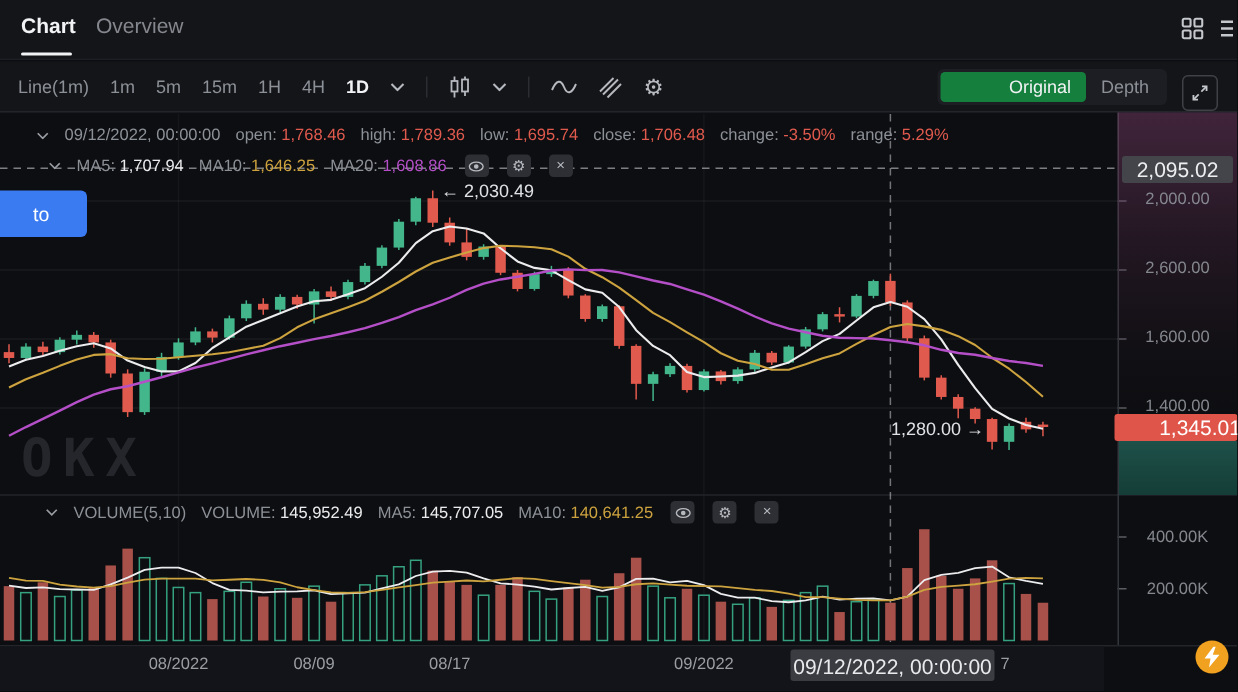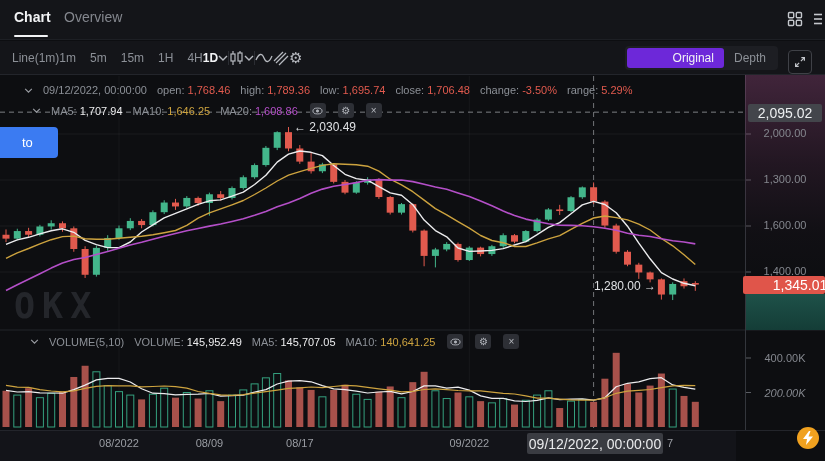--- a/index.html
+++ b/index.html
@@ -9,28 +9,28 @@
 
   
   .topbar{position:absolute;left:0;top:0;width:825px;height:40px;background:#141519;border-bottom:1px solid #1d1f24;}
   .tab{position:absolute;top:9px;font-size:14px;cursor:pointer;}
   .tab.active{color:#f2f3f5;font-weight:bold;}
   .tab.inactive{color:#84878e;}
   .tab-underline{position:absolute;left:14px;top:35px;width:34px;height:2px;background:#f2f3f5;border-radius:1px;}
 
   
   .toolbar{position:absolute;left:0;top:41px;width:825px;height:34px;background:#141519;border-bottom:1px solid #23252b;}
-  .tb-left{position:absolute;left:12px;top:0;height:34px;display:flex;align-items:center;}
+  .tb-left{position:absolute;left:12px;top:0;height:34px;display:flex;align-items:center;gap:14px;}
   .tb-item{color:#8c9097;font-size:12px;cursor:pointer;white-space:nowrap;}
   .tb-item.active{color:#f2f3f5;font-weight:bold;}
   .tb-sep{width:1px;height:14px;background:#2b2d33;}
   .tb-icon{display:flex;align-items:center;justify-content:center;color:#b6b9bf;cursor:pointer;}
   .seg-wrap{position:absolute;right:47px;top:5px;height:24px;background:#1d1e23;border-radius:4px;display:flex;align-items:center;padding:2px;}
   .seg{font-size:12px;color:#8c9097;padding:3px 10px;border-radius:3px;cursor:pointer;white-space:nowrap;}
-  .seg.active{background:#6d28d9;color:#f2f3f5;padding-left:46px;}
+  .seg.active{background:#15803d;color:#f2f3f5;padding-left:46px;}
   .expand-btn{position:absolute;right:13px;top:50px;width:24px;height:24px;border:1px solid #3f4147;border-radius:4px;display:flex;align-items:center;justify-content:center;cursor:pointer;}
 
   
   .inforow{position:absolute;display:flex;align-items:center;gap:10px;font-size:11px;z-index:3;white-space:nowrap;}
   .lbl{color:#8c9097;}
   .val-red{color:#e15a4e;}
   .chip{width:16px;height:15px;background:#2d2f35;border-radius:3px;display:flex;align-items:center;justify-content:center;color:#b6b9bf;font-size:10px;cursor:pointer;margin-left:2px;}
   .chev{display:inline-flex;align-items:center;}
 
   
@@ -467,27 +467,27 @@
 
   <div class="badge gray" style="left:748px;top:104px;width:74px;height:18px;">2,095.02</div>
   <div class="badge red" style="left:743px;top:276px;width:82px;height:18px;">1,345.01</div>
   <div class="annot" style="left:294px;top:120px;">← 2,030.49</div>
   <div class="annot" style="left:556px;top:279px;width:100px;text-align:right;">1,280.00 →</div>
   <div class="blue-badge">to</div>
   <div class="watermark">OKX</div>
 
   <div id="price-ticks">
       <div class="axis-label" style="left: 746px; top: 127px;">2,000.00</div>
-      <div class="axis-label" style="left: 746px; top: 173px;">1,300.00</div>
+      <div class="axis-label" style="left: 746px; top: 173px;">2,600.00</div>
       <div class="axis-label" style="left: 746px; top: 219px;">1,600.00</div>
       <div class="axis-label" style="left: 746px; top: 265px;">1,400.00</div>
     </div>
   <div id="vol-ticks">
       <div class="axis-label" style="left: 746px; top: 352px;">400.00K</div>
-      <div class="axis-label" style="left: 746px; top: 386.5px; font-style: italic;">200.00K</div>
+      <div class="axis-label" style="left: 746px; top: 386.5px;">200.00K</div>
     </div>
 
   <div class="timebar">
     <span id="time-labels"><span class="time-label" style="left: 119px;">08/2022</span><span class="time-label" style="left: 209.4px;">08/09</span><span class="time-label" style="left: 299.8px;">08/17</span><span class="time-label" style="left: 469.3px;">09/2022</span></span>
     <div class="badge time" style="left:527px;top:2px;width:136px;height:21px;">09/12/2022, 00:00:00</div>
     <span class="time-label" style="left:670px;">7</span>
   </div>
   <div class="lightning">
     <svg width="12" height="14" viewBox="0 0 12 14">
         <polygon points="7,0 1,8 5,8 4,14 11,5.5 6.5,5.5 8.5,0" fill="#fff"></polygon>

